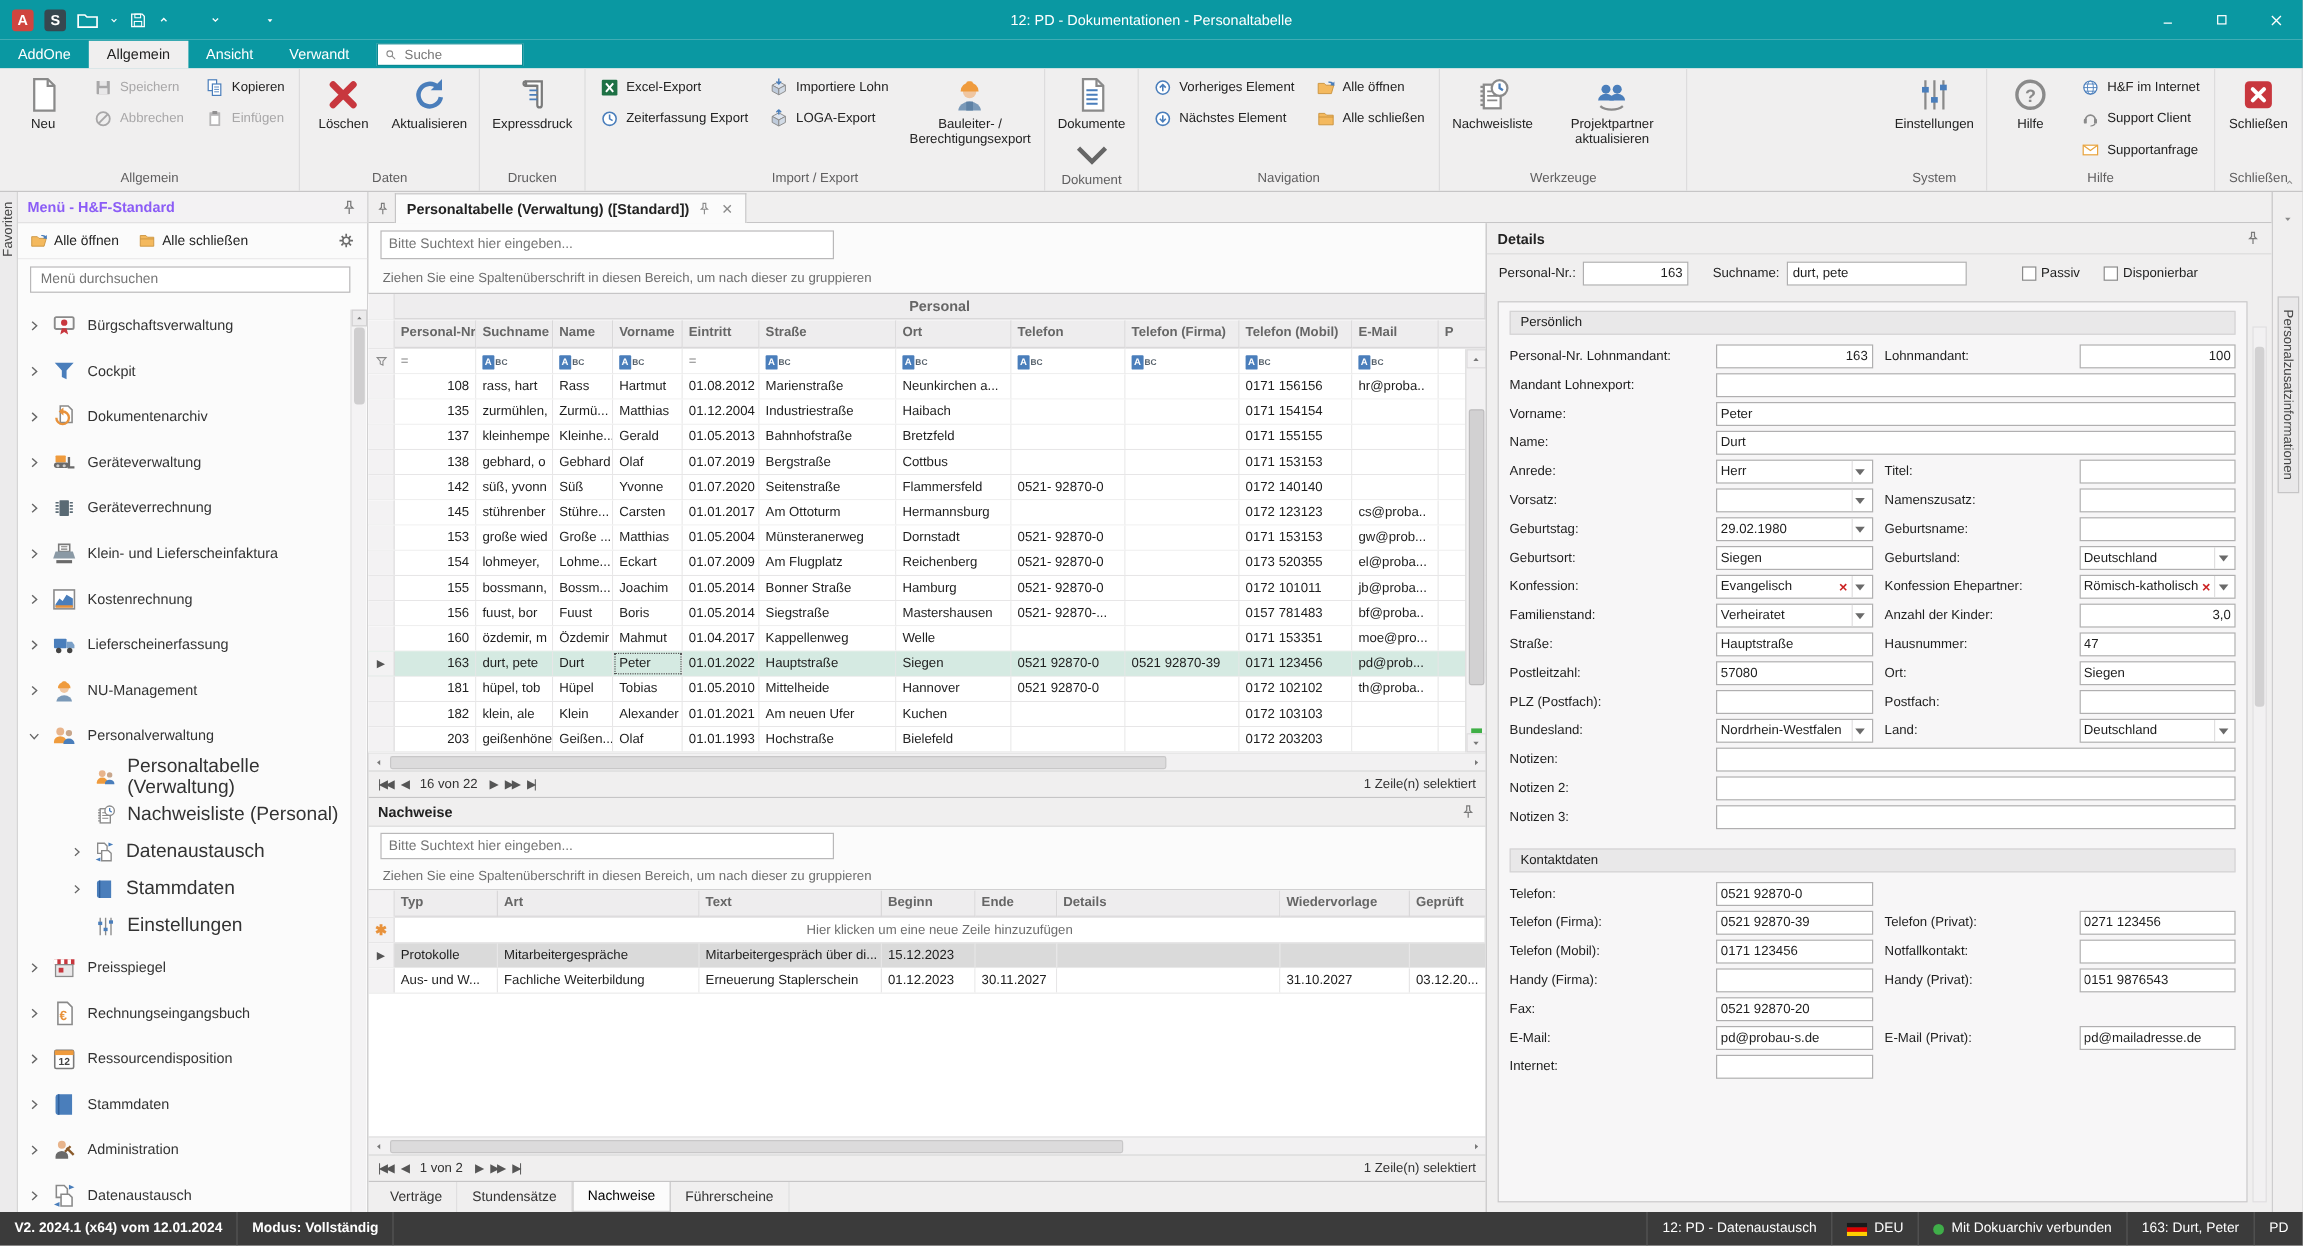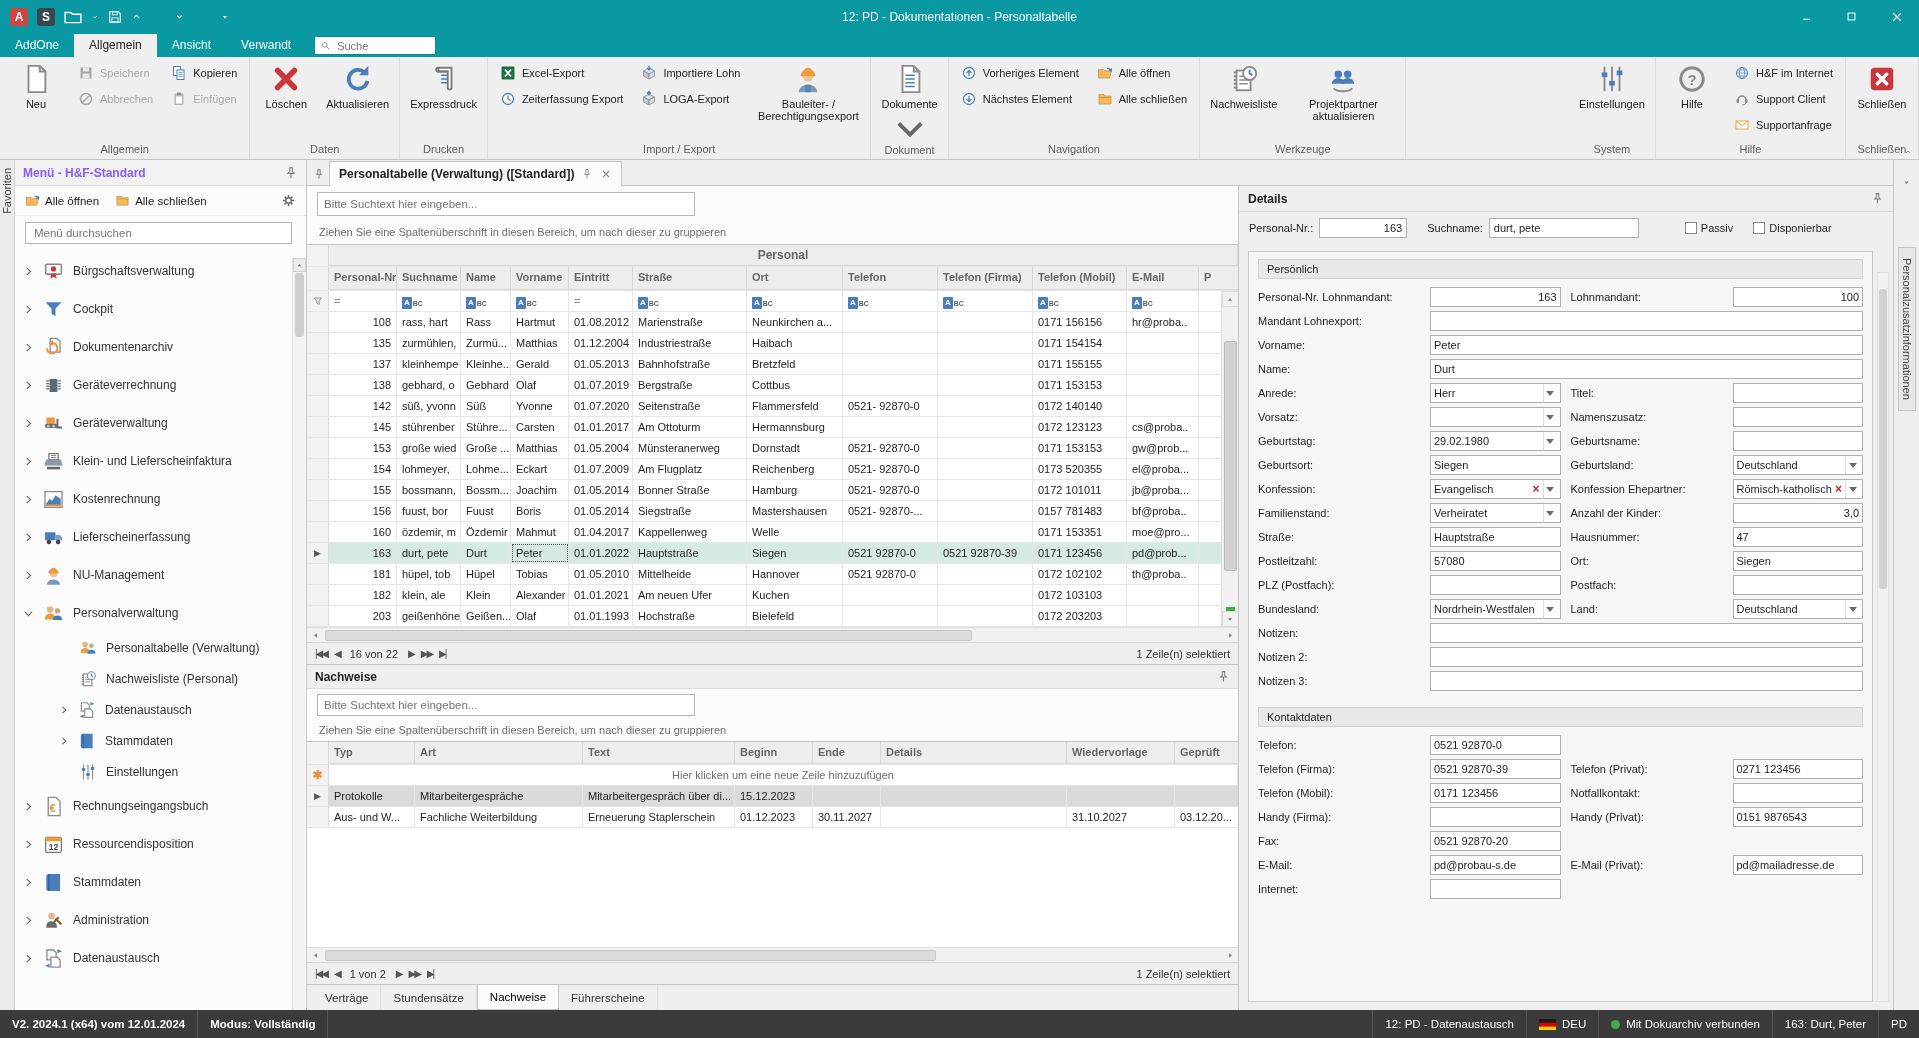--- a/index.html
+++ b/index.html
@@ -51,21 +51,21 @@
   .sb-title{height:26px;display:flex;align-items:center;padding:0 8px;font-weight:bold;font-size:12px;color:#8b5cf6;background:#f3f2f3;border-bottom:1px solid #e2e1e2;flex:none;}
   .sb-title svg{margin-left:auto;width:14px;height:14px;}
   .sb-toolbar{height:30px;display:flex;align-items:center;gap:16px;padding:0 10px;font-size:11.5px;color:#222;border-bottom:1px solid #ecebec;flex:none;}
   .sb-tool{display:flex;align-items:center;gap:5px;}
   .sb-tool svg{width:15px;height:15px;}
   .sb-gear{margin-left:auto;}
   .sb-search{margin:6px 14px 8px 10px;height:22px;border:1px solid #b9b8b9;background:#fff;display:flex;align-items:center;padding:0 6px;flex:none;}
   .sb-search input{border:none;outline:none;font-size:11.5px;width:100%;color:#222;font-family:inherit;}
   .sb-tree{flex:1;overflow:hidden;padding-left:8px;min-height:0;}
   .titem{height:38px;display:flex;align-items:center;gap:9px;font-size:12px;color:#333;}
-  .tchild{height:31px;display:flex;align-items:center;gap:9px;font-size:12px;color:#333;padding-left:36px;}
+  .tchild{height:31px;display:flex;align-items:center;gap:9px;font-size:16px;color:#333;padding-left:36px;}
   .chev{width:11px;height:11px;flex:none;}
   .chev-sp{width:11px;flex:none;}
   .titem svg.tico{width:21px;height:21px;flex:none;}
   .tchild svg.tico{width:18px;height:18px;flex:none;}
   .tchild .chev{width:10px;height:10px;}
   .sb-scroll{position:absolute;right:1px;top:98px;bottom:0;width:13px;background:#f4f3f4;border-left:1px solid #e2e1e2;}
   .sb-scroll .sarr{width:13px;height:14px;display:flex;align-items:center;justify-content:center;background:#ecebec;border:1px solid #d2d1d2;}
   .sb-scroll .sthumb{margin:1px 2px;width:9px;height:64px;background:#cfcecf;border-radius:3px;}
 
   
@@ -596,43 +596,43 @@
               <path d="M6 17a8 8 0 1 0 8-8" fill="none" stroke="#e8923b" stroke-width="3"></path>
               <path d="M15 4l-6 5 6 5z" fill="#e8923b"></path>
             </svg>
             <span>Dokumentenarchiv</span>
           </div>
           <div class="titem">
             <svg class="chev" viewBox="0 0 32 32">
               <path d="M11 6l11 10-11 10" fill="none" stroke="#666" stroke-width="3.4"></path>
             </svg>
             <svg class="tico" viewBox="0 0 32 32">
-              <rect x="10" y="6" width="12" height="20" rx="1" fill="#5a6a74"></rect>
-              <path d="M5 9h4M5 13h4M5 17h4M5 21h4M23 9h4M23 13h4M23 17h4M23 21h4" stroke="#5a6a74" stroke-width="2"></path>
-            </svg>
-            <span>Geräteverrechnung</span>
-          </div>
-          <div class="titem">
-            <svg class="chev" viewBox="0 0 32 32">
-              <path d="M11 6l11 10-11 10" fill="none" stroke="#666" stroke-width="3.4"></path>
-            </svg>
-            <svg class="tico" viewBox="0 0 32 32">
               <rect x="5" y="7" width="13" height="9" rx="1" fill="#ef9b3d"></rect>
               <rect x="3" y="16" width="19" height="7" rx="3.5" fill="#6a6a6a"></rect>
               <circle cx="8" cy="20" r="2" fill="#ccc"></circle>
               <circle cx="16" cy="20" r="2" fill="#ccc"></circle>
               <path d="M22 9v13h7" fill="none" stroke="#6a6a6a" stroke-width="3"></path>
             </svg>
             <span>Geräteverwaltung</span>
           </div>
           <div class="titem">
             <svg class="chev" viewBox="0 0 32 32">
               <path d="M11 6l11 10-11 10" fill="none" stroke="#666" stroke-width="3.4"></path>
             </svg>
             <svg class="tico" viewBox="0 0 32 32">
+              <rect x="10" y="6" width="12" height="20" rx="1" fill="#5a6a74"></rect>
+              <path d="M5 9h4M5 13h4M5 17h4M5 21h4M23 9h4M23 13h4M23 17h4M23 21h4" stroke="#5a6a74" stroke-width="2"></path>
+            </svg>
+            <span>Geräteverrechnung</span>
+          </div>
+          <div class="titem">
+            <svg class="chev" viewBox="0 0 32 32">
+              <path d="M11 6l11 10-11 10" fill="none" stroke="#666" stroke-width="3.4"></path>
+            </svg>
+            <svg class="tico" viewBox="0 0 32 32">
               <path d="M9 4h14v9H9z" fill="#fff" stroke="#7a7a7a" stroke-width="2"></path>
               <path d="M12 7h8M12 10h8" stroke="#7a7a7a" stroke-width="1.4"></path>
               <path d="M5 13h22l3 9H2z" fill="#8a99a5"></path>
               <rect x="6" y="24" width="20" height="4" fill="#6a6a6a"></rect>
             </svg>
             <span>Klein- und Lieferscheinfaktura</span>
           </div>
           <div class="titem">
             <svg class="chev" viewBox="0 0 32 32">
               <path d="M11 6l11 10-11 10" fill="none" stroke="#666" stroke-width="3.4"></path>
@@ -725,20 +725,32 @@
           </div>
           <div class="tchild">
             <span class="chev-sp"></span>
             <svg class="tico" viewBox="0 0 32 32">
               <path d="M8 3v26M16 3v26M24 3v26" stroke="#8a8a8a" stroke-width="2"></path>
               <rect x="5" y="9" width="6" height="5" fill="#4a7ebb"></rect>
               <rect x="13" y="18" width="6" height="5" fill="#4a7ebb"></rect>
               <rect x="21" y="7" width="6" height="5" fill="#4a7ebb"></rect>
             </svg>
             <span>Einstellungen</span>
+          </div>
+          <div class="titem">
+            <svg class="chev" viewBox="0 0 32 32">
+              <path d="M11 6l11 10-11 10" fill="none" stroke="#666" stroke-width="3.4"></path>
+            </svg>
+            <svg class="tico" viewBox="0 0 32 32">
+              <path d="M3 5h26v7H3z" fill="#c8373e"></path>
+              <path d="M3 5h4.3v7H3zM11.6 5h4.4v7h-4.4zM20.3 5h4.3v7h-4.3z" fill="#fff"></path>
+              <rect x="5" y="12" width="22" height="15" fill="#e9e8e9" stroke="#8a8a8a" stroke-width="1.6"></rect>
+              <rect x="9" y="16" width="6" height="6" fill="#c8373e"></rect>
+            </svg>
+            <span>Preisspiegel</span>
           </div>
           <div class="titem">
             <svg class="chev" viewBox="0 0 32 32">
               <path d="M11 6l11 10-11 10" fill="none" stroke="#666" stroke-width="3.4"></path>
             </svg>
             <svg class="tico" viewBox="0 0 32 32">
               <path d="M8 2h12l6 6v22H8z" fill="#fff" stroke="#8a8a8a" stroke-width="2"></path>
               <text x="10" y="25" font-size="17" font-weight="bold" fill="#e8923b">€</text>
             </svg>
             <span>Rechnungseingangsbuch</span>

